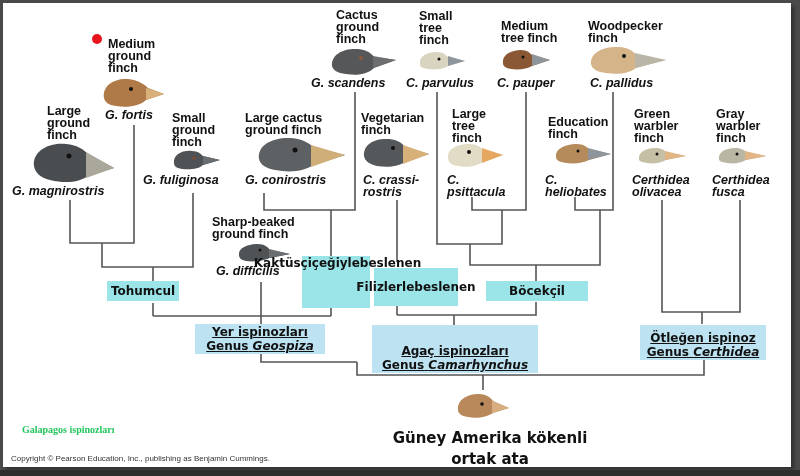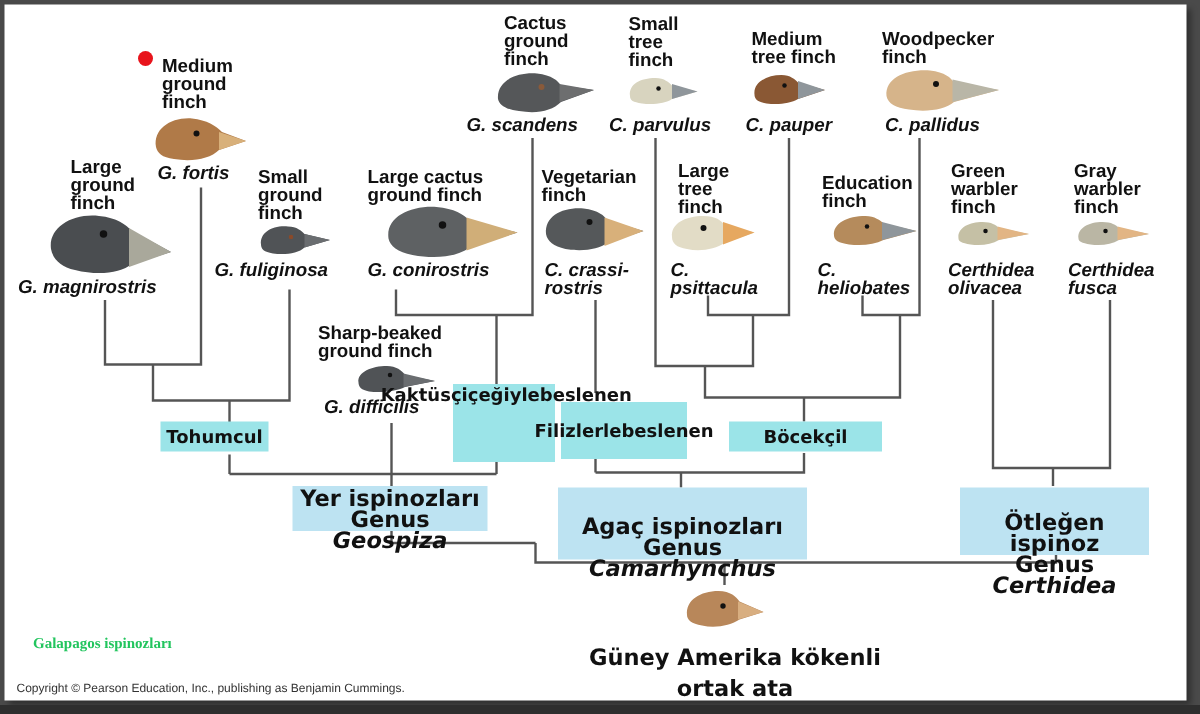--- a/index.html
+++ b/index.html
@@ -28,22 +28,23 @@
   }
   .bird { position: absolute; }
   .box {
     position: absolute; background: #9be4e8; color: #111; font-weight: 900;
     font-size: 12px; line-height: 14px; font-family: "DejaVu Sans", sans-serif;
     display: flex; align-items: center; justify-content: center; text-align: center;
   }
   .box.left { justify-content: flex-start; text-align: left; padding-left: 3px; box-sizing: border-box; }
   .genus {
     position: absolute; background: #bde3f2; color: #111;
-    font-size: 15px; line-height: 14px; text-align: center;
+    font-size: 12px; line-height: 14px; text-align: center;
     font-family: "DejaVu Sans", sans-serif;
+    text-decoration: underline;
   }
   .genus .g1 { font-weight: 900; display: block; }
   .genus .g2 { font-weight: bold; display: block; }
   .genus .g2 i { font-style: italic; }
   .title-left { position: absolute; left: 22px; top: 424px; font-weight: bold; font-size: 10px; color: #22c55e; font-family: Liberation Serif, serif; }
   .ancestor { position: absolute; left: 385px; top: 428px; width: 210px; font-weight: bold; font-size: 15px; line-height: 21px; text-align: center; color: #111; font-family: "DejaVu Sans", sans-serif; }
   .copyright { position: absolute; left: 11px; top: 454px; font-size: 8px; color: #333; }
   .reddot { position: absolute; left: 92px; top: 34px; width: 10px; height: 10px; border-radius: 50%; background: #e8141c; }
 </style>
 </head>
@@ -285,21 +286,21 @@
 <div class="box" style="left:486px;top:281px;width:102px;height:20px">Böcekçil</div>
 
 <div class="genus" style="left:195px;top:324px;width:130px;height:29px;padding-top:1px">
   <span class="g1">Yer ispinozları</span>
   <span class="g2"><span>Genus</span> <i>Geospiza</i></span>
 </div>
 <div class="genus" style="left:372px;top:325px;width:166px;height:29px;padding-top:19px">
   <span class="g1">Agaç ispinozları</span>
   <span class="g2"><span>Genus</span> <i>Camarhynchus</i></span>
 </div>
-<div class="genus" style="left:640px;top:325px;width:126px;height:29px;padding-top:16px">
+<div class="genus" style="left:640px;top:325px;width:126px;height:29px;padding-top:6px">
   <span class="g1">Ötleğen ispinoz</span>
   <span class="g2"><span>Genus</span> <i>Certhidea</i></span>
 </div>
 
 <div class="title-left">Galapagos ispinozları</div>
 <div class="ancestor">
   <div>Güney Amerika kökenli</div>
   <div>ortak ata</div>
 </div>
 <div class="copyright">Copyright © Pearson Education, Inc., publishing as Benjamin Cummings.</div>

